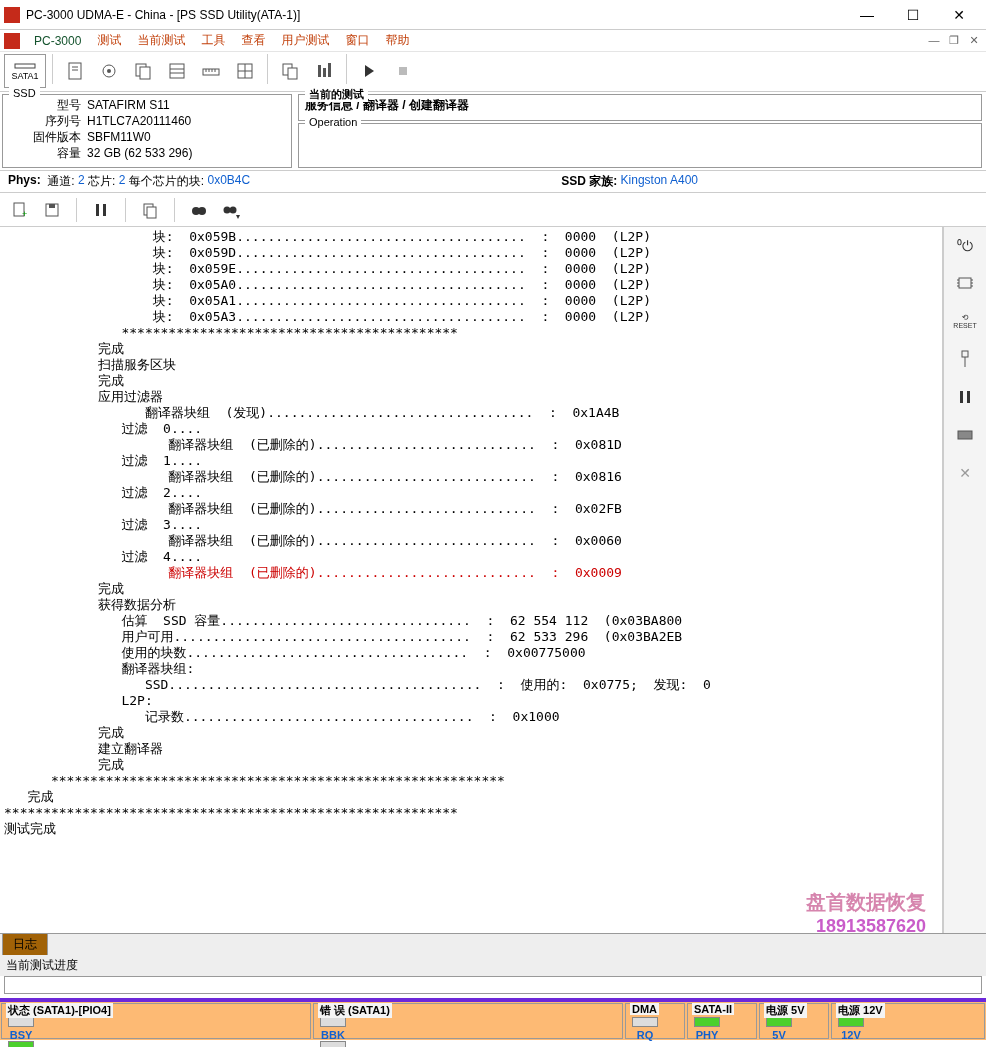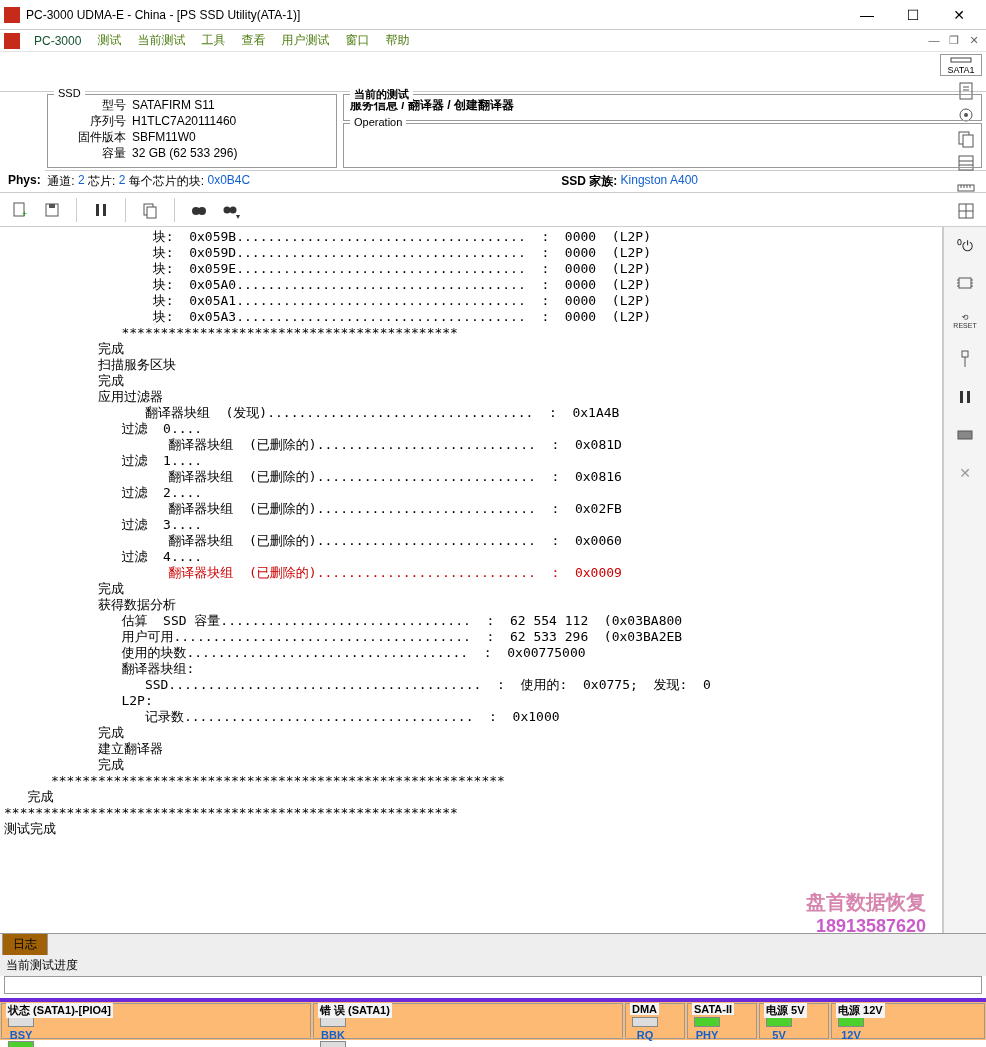--- a/index.html
+++ b/index.html
@@ -4,28 +4,28 @@
 <style>
 * { box-sizing: border-box; margin: 0; padding: 0; }
 body { font-family: "Microsoft YaHei", "SimSun", Tahoma, sans-serif; font-size: 12px; background: #fff; width: 986px; height: 1047px; overflow: hidden; position: relative; }
 .titlebar { height: 30px; background: #fff; border-bottom: 1px solid #ccc; display: flex; align-items: center; padding: 0 4px; }
 .titlebar .app-icon { width: 16px; height: 16px; background: #c52a1a; margin-right: 6px; display: inline-block; }
 .titlebar .title { flex: 1; color: #000; }
 .win-controls { display: flex; }
 .win-controls div { width: 46px; height: 30px; display: flex; align-items: center; justify-content: center; font-size: 14px; }
 .menubar { height: 22px; display: flex; align-items: center; padding: 0 4px; border-bottom: 1px solid #e5e5e5; }
 .menubar .app-icon2 { width: 16px; height: 16px; background: #c52a1a; margin-right: 6px; }
-.menubar .menu-item { padding: 0 8px; color: #4d7c0f; cursor: pointer; }
+.menubar .menu-item { padding: 0 8px; color: #c2410c; cursor: pointer; }
 .menubar .mdi-controls { margin-left: auto; display: flex; gap: 4px; font-size: 11px; color: #666; }
 .menubar .mdi-controls div { width: 16px; text-align: center; }
-.toolbar { height: 40px; border-bottom: 1px solid #ccc; display: flex; align-items: flex-end; padding: 2px 4px; gap: 2px; flex-direction: column; }
+.toolbar { height: 40px; border-bottom: 1px solid #ccc; display: flex; align-items: flex-start; padding: 2px 4px; gap: 2px; }
 .toolbar .tb-btn { width: 32px; height: 34px; display: flex; align-items: center; justify-content: center; border: 1px solid transparent; }
 .toolbar .sep { width: 1px; height: 30px; background: #ccc; margin: 0 4px; }
 .sata-btn { width: 42px; height: 34px; border: 1px solid #999; display: flex; flex-direction: column; align-items: center; justify-content: center; font-size: 9px; }
-.info-row { display: flex; border-bottom: 1px solid #ccc; margin-left: 45px; }
+.info-row { display: flex; border-bottom: 1px solid #ccc; }
 .ssd-panel { width: 290px; border: 1px solid #999; margin: 2px; padding: 2px 6px 6px 6px; position: relative; }
 .ssd-panel .legend { position: absolute; top: -8px; left: 6px; background: #fff; padding: 0 4px; font-size: 11px; }
 .ssd-row { display: flex; font-size: 12px; line-height: 16px; }
 .ssd-row .lbl { width: 78px; text-align: right; padding-right: 6px; color: #000; }
 .right-info { flex: 1; display: flex; flex-direction: column; }
 .cur-test { border: 1px solid #999; margin: 2px 4px; padding: 2px 12px 6px 6px; position: relative; font-weight: bold; }
 .cur-test .legend { position: absolute; top: -8px; left: 6px; background: #fff; padding: 0 4px; font-size: 11px; }
 .op-panel { border: 1px solid #999; margin: 0 4px 2px 4px; padding: 2px 6px 10px 6px; position: relative; flex: 1; }
 .op-panel .legend { position: absolute; top: -8px; left: 6px; background: #fff; padding: 0 4px; font-size: 11px; }
 .phys-row { padding: 2px 8px; display: flex; border-bottom: 1px solid #ccc; font-size: 12px; }

